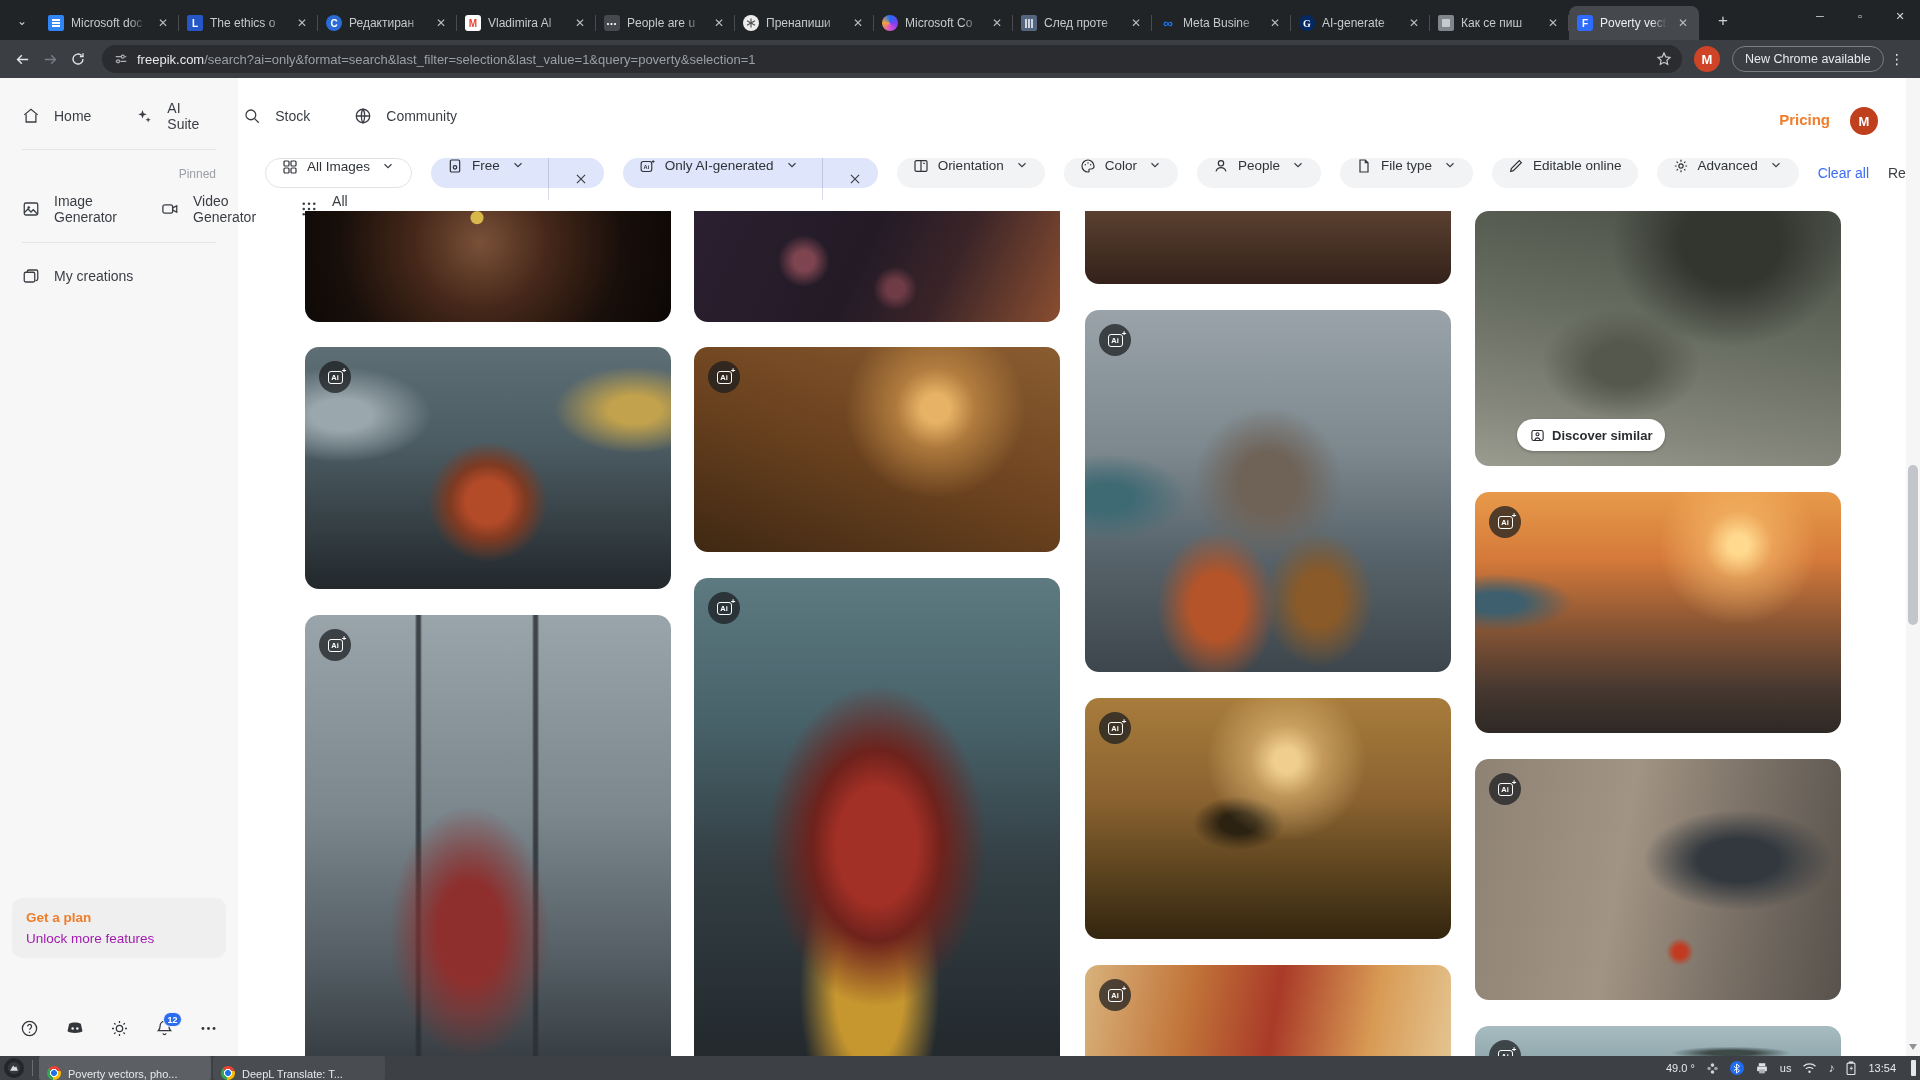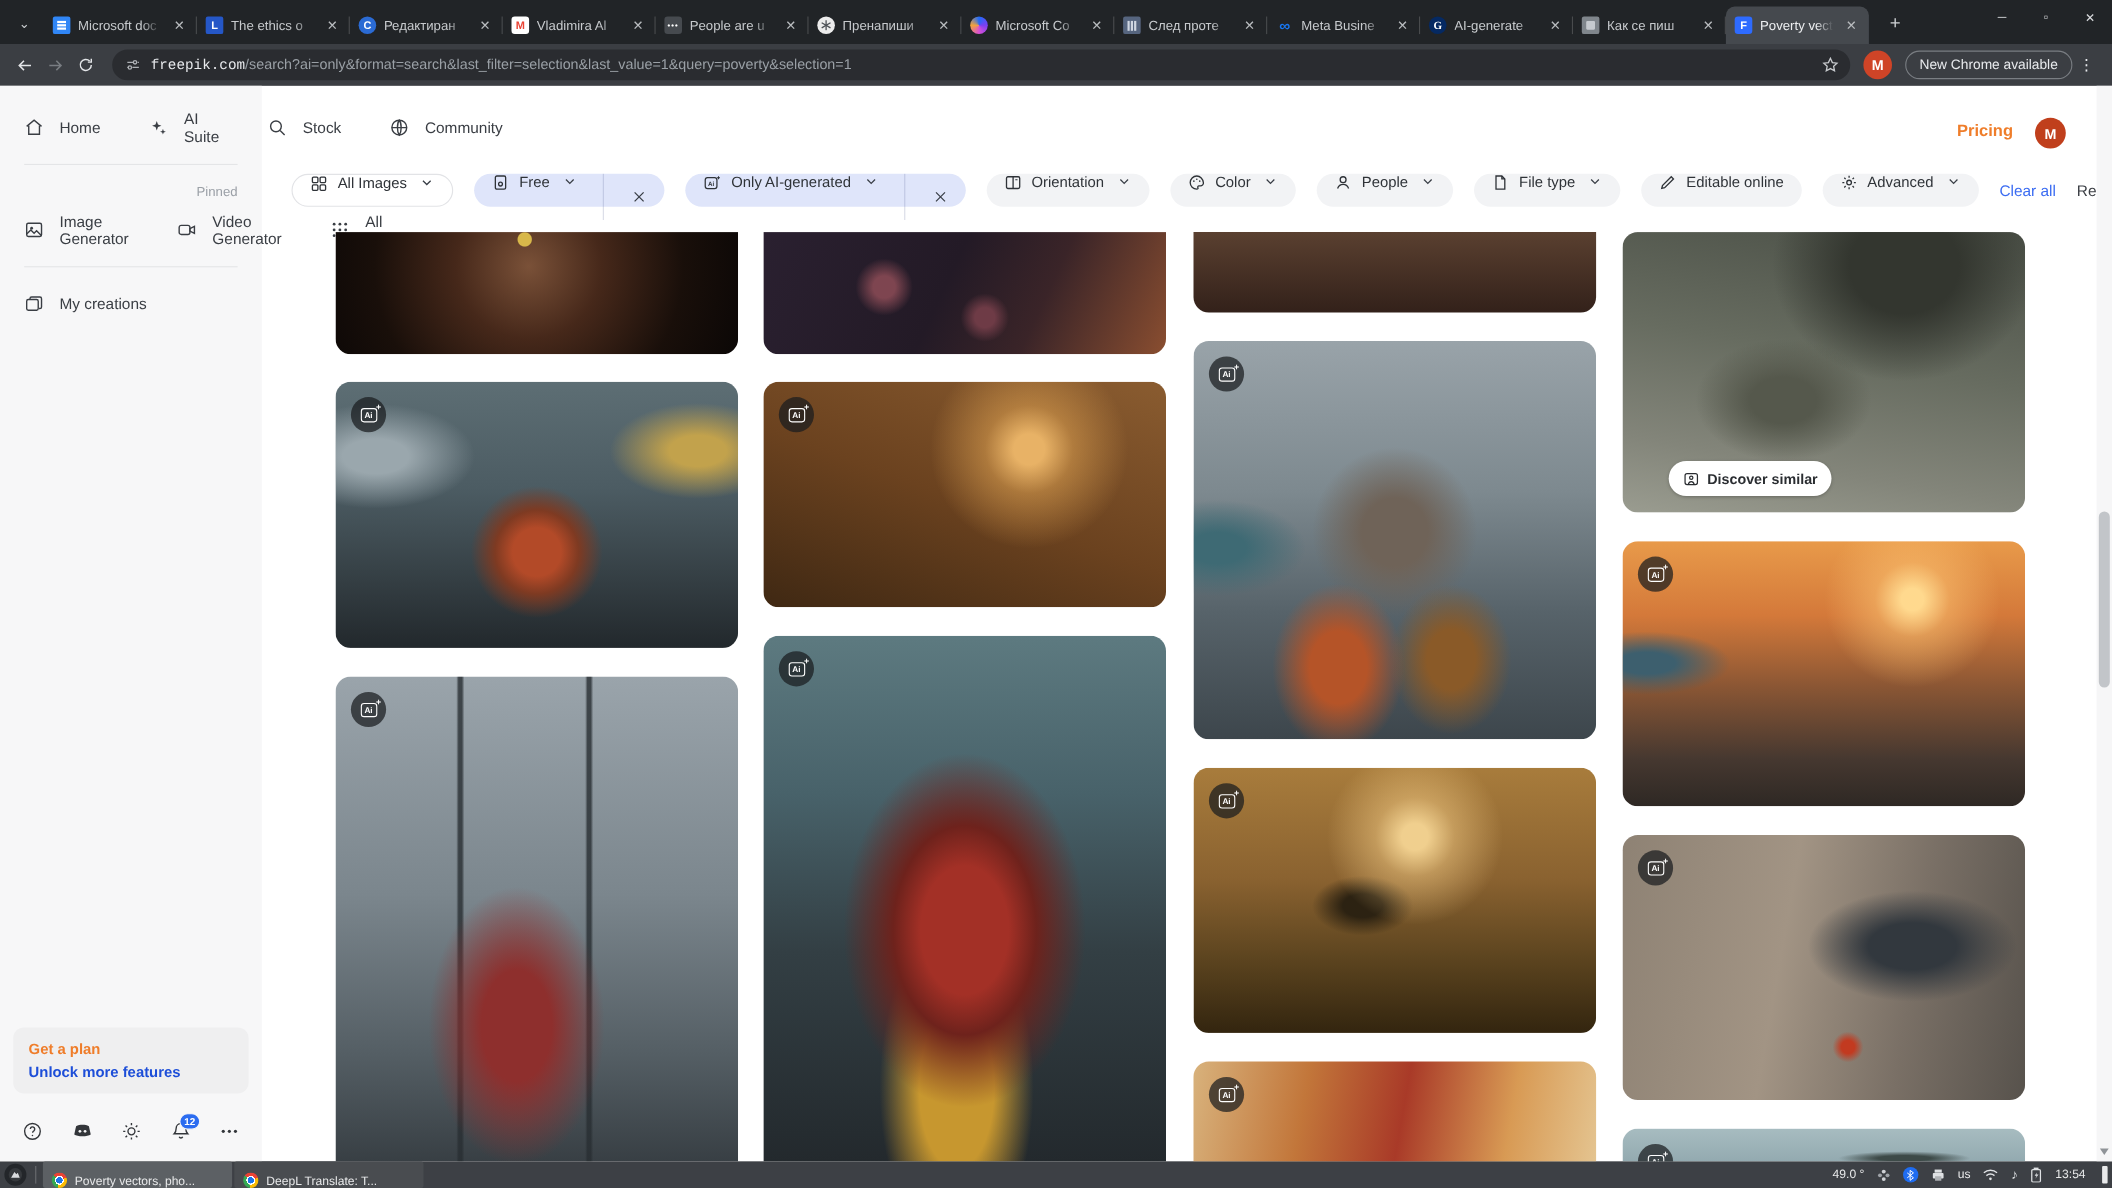--- a/index.html
+++ b/index.html
@@ -31,21 +31,21 @@
   .toolbar { position:absolute; left:0; top:40px; width:1920px; height:38px; background:#3b3e43;
     display:flex; align-items:center; }
   .nav-ic { width:28px; height:28px; display:flex; align-items:center; justify-content:center;
     border-radius:50%; color:#e3e5e8; font-size:16px; flex:0 0 auto; }
   .nav-ic.back { margin-left:8px; }
   .nav-ic.fwd { color:#797d82; }
   .omnibox { margin-left:10px; width:1580px; height:28px; background:#2a2c30; border-radius:14px;
     display:flex; align-items:center; padding:0 10px 0 12px; }
   .omnibox svg { flex:0 0 auto; }
   .url { margin-left:9px; font-size:13px; color:#9aa0a6; white-space:nowrap; overflow:hidden; flex:1; }
-  .url b { color:#e8eaed; font-weight:normal;font-family:Liberation Mono, monospace; }
+  .url b { color:#e8eaed; font-weight:normal; }
   .chrome-avatar { width:26px; height:26px; border-radius:50%; background:#cf4427; color:#fff;
     font-size:13px; font-weight:bold; display:flex; align-items:center; justify-content:center;
     margin-left:12px; flex:0 0 auto;}
   .update-chip { margin-left:12px; height:26px; border:1px solid #7a7e83; border-radius:14px;
     color:#e8eaed; font-size:12.5px; display:flex; align-items:center; padding:0 12px; white-space:nowrap; }
   .kebab { color:#e8eaed; font-size:14px; margin:0 8px 0 6px; letter-spacing:0; }
 
   
   .fv { width:16px; height:16px; border-radius:3px; display:flex; align-items:center;
     justify-content:center; font-size:10px; font-weight:bold; flex:0 0 auto; position:relative; }
@@ -76,22 +76,22 @@
   .collapse-ic { color:#494d52; display:flex; }
   .snav { display:flex; }
   .snav-item { height:36px; display:flex; align-items:center; gap:14px; padding:0 22px;
     color:#3a3e44; font-size:14px; }
   .snav-item svg { flex:0 0 auto; }
   .sdivider { height:1px; background:#e4e5e7; margin:15px 22px; }
   .pinned-lbl { color:#9ba0a7; font-size:12px; padding:2px 22px 10px;text-align:right; }
   .spacer { flex:1; }
   .plan-card { margin:0 12px 18px; background:#efeff0; border-radius:10px; padding:12px 14px; }
   .plan-title { color:#ef7d2a; font-size:13.5px; font-weight:bold; margin-bottom:6px; }
-  .plan-sub { color:#1d4ed8; font-size:13.5px;font-weight:bold; }
-  .sb-icons { display:flex; align-items:flex-end; justify-content:space-between; padding:6px 20px 2px; color:#33363a; }
+  .plan-sub { color:#a21caf; font-size:13.5px; }
+  .sb-icons { display:flex; align-items:flex-end; justify-content:space-between; padding:6px 20px 2px; color:#33363a;margin-top:36px; }
   .sb-ic { position:relative; display:flex; }
   .bell-badge { position:absolute; top:-7px; right:-8px; min-width:16px; height:15px; background:#2b6cf0;
     border-radius:8px; color:#fff; font-size:9px; font-weight:bold; display:flex; align-items:center;
     justify-content:center; padding:0 3px; border:1.5px solid #f7f7f8; }
 
   .search-pill { position:absolute; left:672px; top:22px; width:774px; height:44px; background:#f1f2f3;
     border-radius:22px; display:flex; align-items:center; padding:0 14px 0 18px; }
   .search-input { flex:1; border:none; outline:none; background:transparent; font-size:15px;
     color:#1f2125; margin-left:10px; font-family:"Liberation Sans",sans-serif; }
   .search-x { color:#8d9096; display:flex; padding:0 10px; }

